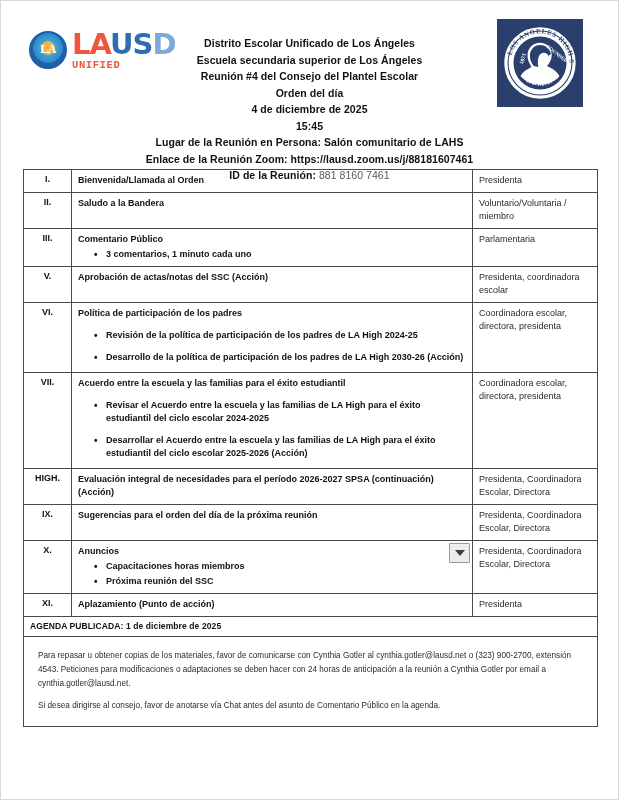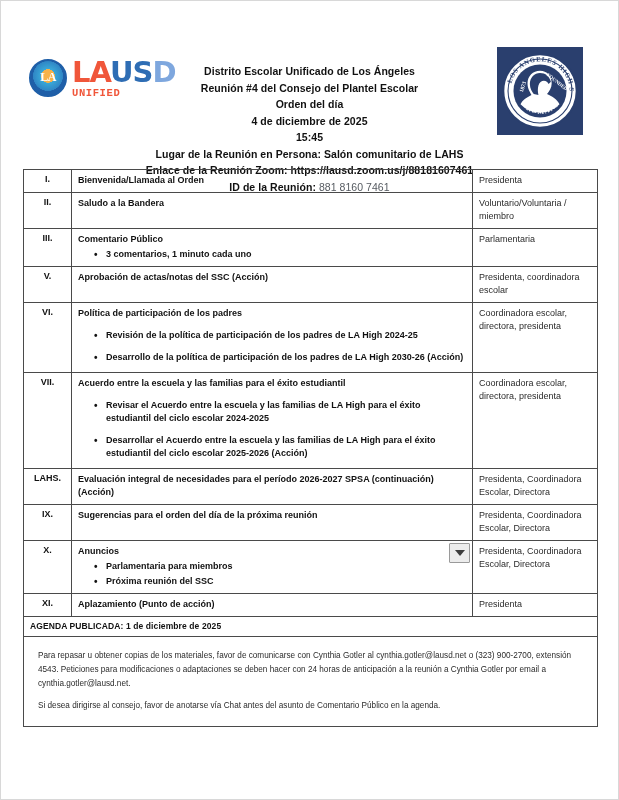--- a/index.html
+++ b/index.html
@@ -19,21 +19,20 @@
     border: 1px solid #d8d8d8;
     box-sizing: border-box;
     overflow: hidden;
   }
 
   
   .header {
     position: relative;
     height: 152px;
     padding: 0;
-    margin-top: 28px;
   }
 
   .lausd-logo {
     position: absolute;
     left: 28px;
     top: 26px;
     width: 140px;
     height: 46px;
     display: flex;
     align-items: center;
@@ -249,20 +248,21 @@
         <text font-family="'Liberation Serif', serif" font-size="9" font-weight="bold" fill="#ffffff" letter-spacing="1.4">
           <textPath href="#botArc" startOffset="26%">ROMANS</textPath>
         </text>
         <text x="28" y="52" font-family="'Liberation Serif', serif" font-size="7" font-weight="bold" fill="#ffffff" transform="rotate(-72 28 52)">1873</text>
         <text x="58" y="30" font-family="'Liberation Serif', serif" font-size="6.5" font-weight="bold" fill="#ffffff" transform="rotate(38 58 30)">FOUNDED</text>
       </svg>
     </div>
 
     <div class="header-lines">
       <div class="hl">Distrito Escolar Unificado de Los Ángeles</div>
+      <div class="hl">Escuela secundaria superior de Los Ángeles</div>
       <div class="hl">Reunión #4 del Consejo del Plantel Escolar</div>
       <div class="hl">Orden del día</div>
       <div class="hl">4 de diciembre de 2025</div>
       <div class="hl">15:45</div>
       <div class="hl">Lugar de la Reunión en Persona: Salón comunitario de LAHS</div>
       <div class="hl">Enlace de la Reunión Zoom: https://lausd.zoom.us/j/88181607461</div>
       <div class="hl"><span>ID de la Reunión:</span> <span class="meetingid-value">881 8160 7461</span></div>
     </div>
   </div>
 
@@ -324,41 +324,41 @@
             <span class="topic-title">Acuerdo entre la escuela y las familias para el éxito estudiantil</span>
             <ul class="subs spaced">
               <li>Revisar el Acuerdo entre la escuela y las familias de LA High para el éxito estudiantil del ciclo escolar 2024-2025</li>
               <li>Desarrollar el Acuerdo entre la escuela y las familias de LA High para el éxito estudiantil del ciclo escolar 2025-2026 (Acción)</li>
             </ul>
           </td>
           <td class="resp">Coordinadora escolar, directora, presidenta</td>
         </tr>
 
         <tr>
-          <td class="num">LAHS.</td>
+          <td class="num">HIGH.</td>
           <td class="topic">
             <span class="topic-title">Evaluación integral de necesidades para el período 2026-2027 SPSA (continuación) (Acción)</span>
           </td>
           <td class="resp">Presidenta, Coordinadora Escolar, Directora</td>
         </tr>
 
         <tr>
           <td class="num">IX.</td>
           <td class="topic">
             <span class="topic-title">Sugerencias para el orden del día de la próxima reunión</span>
           </td>
           <td class="resp">Presidenta, Coordinadora Escolar, Directora</td>
         </tr>
 
         <tr>
           <td class="num">X.</td>
           <td class="topic">
             <span class="topic-title">Anuncios</span>
             <ul class="subs tight">
-              <li>Parlamentaria para miembros</li>
+              <li>Capacitaciones horas miembros</li>
               <li>Próxima reunión del SSC</li>
             </ul>
             <div class="dropdown-widget">
               <span class="tri"></span>
             </div>
           </td>
           <td class="resp">Presidenta, Coordinadora Escolar, Directora</td>
         </tr>
 
         <tr>

